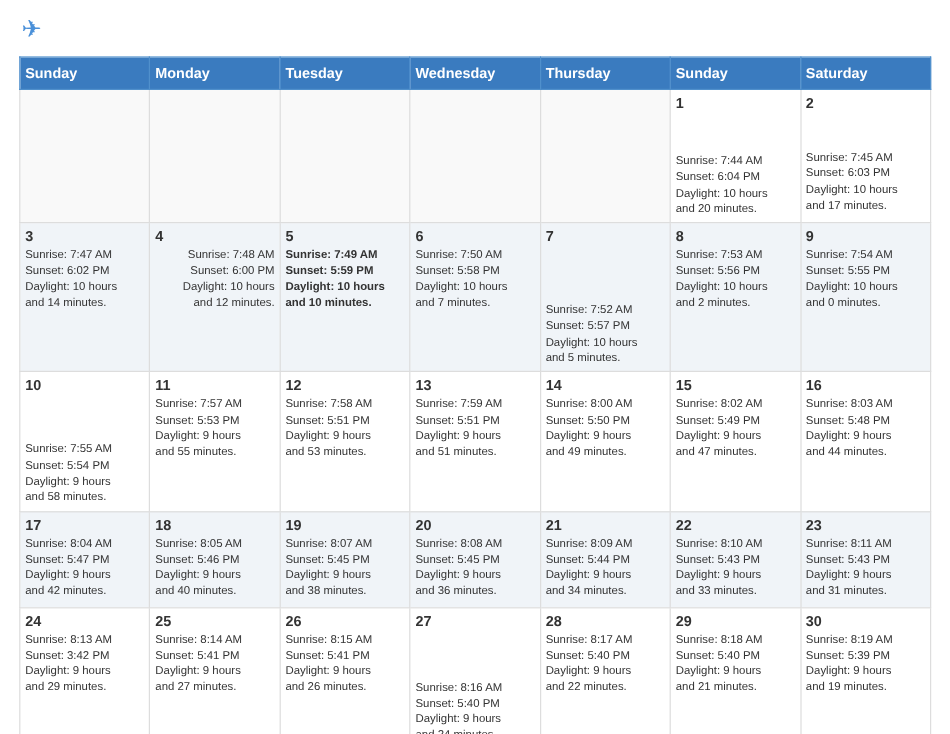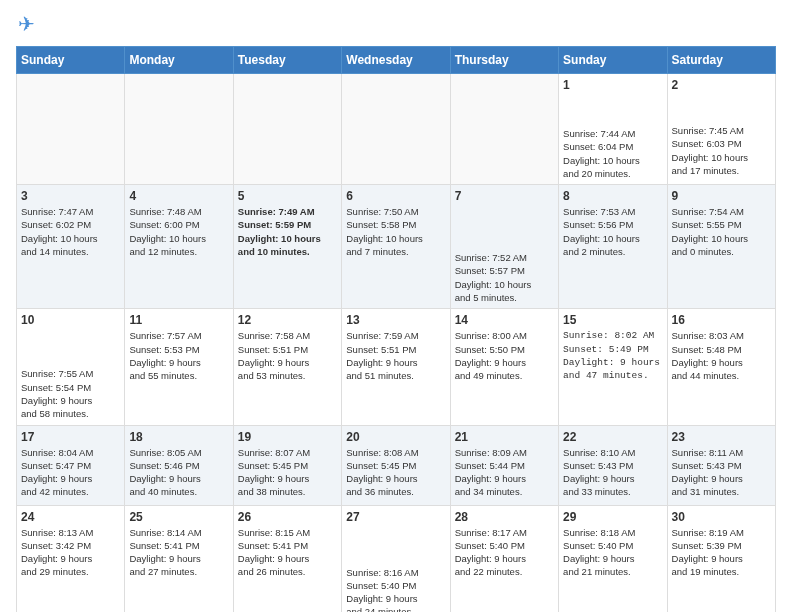--- a/index.html
+++ b/index.html
@@ -129,21 +129,21 @@
       <tr>
         <td class="shaded">
           <span class="day-number">3</span>
           <div class="day-info" style="white-space: pre-line;">Sunrise: 7:47 AM
 Sunset: 6:02 PM
 Daylight: 10 hours
 and 14 minutes.</div>
         </td>
         <td class="shaded">
           <span class="day-number">4</span>
-          <div class="day-info" style="white-space: pre-line;">Sunrise: 7:48 AM
+          <div class="day-info" style="white-space: pre-line; text-align: right;">Sunrise: 7:48 AM
 Sunset: 6:00 PM
 Daylight: 10 hours
 and 12 minutes.</div>
         </td>
         <td class="shaded">
           <span class="day-number">5</span>
           <div class="day-info" style="white-space: pre-line; font-weight: bold;">Sunrise: 7:49 AM
 Sunset: 5:59 PM
 Daylight: 10 hours
 and 10 minutes.</div>
@@ -208,21 +208,21 @@
         </td>
         <td>
           <span class="day-number">14</span>
           <div class="day-info" style="white-space: pre-line;">Sunrise: 8:00 AM
 Sunset: 5:50 PM
 Daylight: 9 hours
 and 49 minutes.</div>
         </td>
         <td>
           <span class="day-number">15</span>
-          <div class="day-info" style="white-space: pre-line; font-family: Liberation Mono, monospace;">Sunrise: 8:02 AM
+          <div class="day-info" style="white-space: pre-line;">Sunrise: 8:02 AM
 Sunset: 5:49 PM
 Daylight: 9 hours
 and 47 minutes.</div>
         </td>
         <td>
           <span class="day-number">16</span>
           <div class="day-info" style="white-space: pre-line;">Sunrise: 8:03 AM
 Sunset: 5:48 PM
 Daylight: 9 hours
 and 44 minutes.</div>

